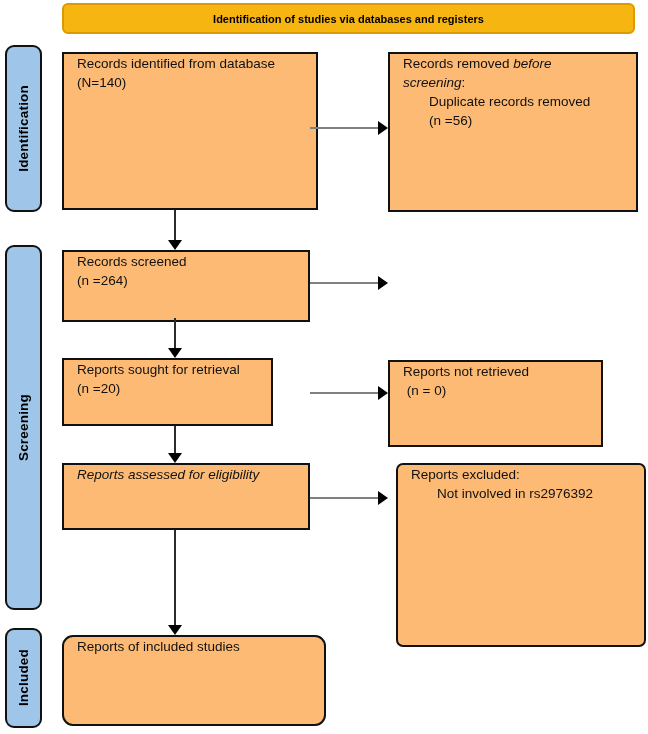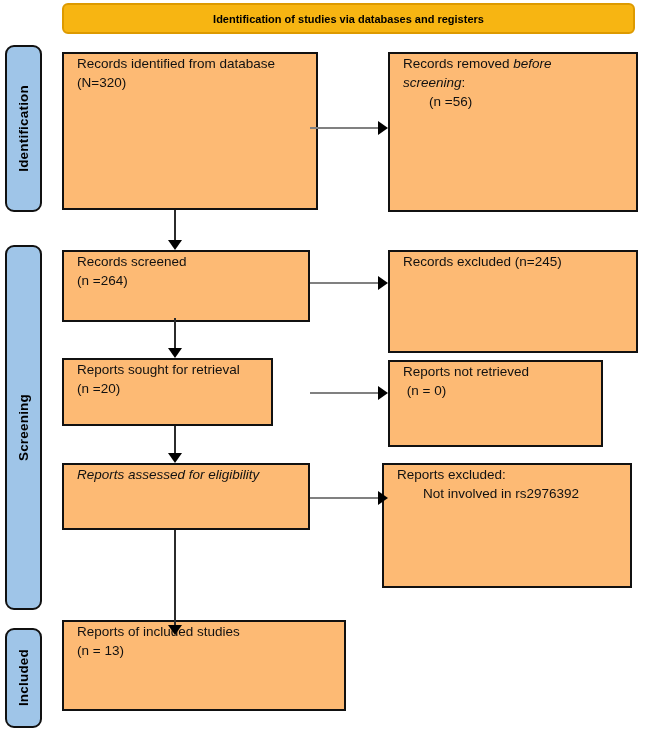--- a/index.html
+++ b/index.html
@@ -44,27 +44,27 @@
   }
   .btext { padding-left:13px; padding-right:8px; font-size:13.5px; line-height:19px; color:#111; }
   .btext div { white-space:pre-wrap; }
   .indent { padding-left:26px; }
 
   
   #b-identified { left:62px; top:52px;  width:256px; height:158px; }
   #b-screened   { left:62px; top:250px; width:248px; height:72px; }
   #b-sought     { left:62px; top:358px; width:211px; height:68px; }
   #b-assessed   { left:62px; top:463px; width:248px; height:67px;font-style:italic; }
-  #b-included   { left:62px; top:620px; width:284px; height:91px; }
+  #b-included   { left:62px; top:635px; width:264px; height:91px;border-radius:11px; }
 
   
   #b-removed       { left:388px; top:52px;  width:250px; height:160px; }
   #b-excluded-rec  { left:388px; top:250px; width:250px; height:103px; }
   #b-notretrieved  { left:388px; top:360px; width:215px; height:87px; }
-  #b-excluded-rep  { left:382px; top:463px; width:250px; height:125px; }
+  #b-excluded-rep  { left:396px; top:463px; width:250px; height:184px;border-radius:7px; }
 
   
   .varrow {
     position:absolute; width:0;
     border-left:2px solid var(--arrow-vertical,#2B2B2B);
   }
   .varrow::after {
     content:""; position:absolute; bottom:-10px; left:-8px;
     border:7px solid transparent; border-bottom:0;
     border-top:10px solid var(--arrowhead,#000);
@@ -103,21 +103,21 @@
   <div class="stage" id="stage-screening">
     <span class="vtext">Screening</span>
   </div>
   <div class="stage" id="stage-included">
     <span class="vtext">Included</span>
   </div>
 
   <div class="fbox" id="b-identified">
     <div class="btext">
       <div>Records identified from database</div>
-      <div>(N=320)</div>
+      <div>(N=140)</div>
     </div>
   </div>
 
   <div class="fbox" id="b-screened">
     <div class="btext">
       <div>Records screened</div>
       <div>(n =264)</div>
     </div>
   </div>
 
@@ -130,37 +130,32 @@
 
   <div class="fbox" id="b-assessed">
     <div class="btext">
       <div>Reports assessed for eligibility</div>
     </div>
   </div>
 
   <div class="fbox" id="b-included">
     <div class="btext">
       <div>Reports of included studies</div>
-      <div>(n = 13)</div>
     </div>
   </div>
 
   <div class="fbox" id="b-removed">
     <div class="btext">
       <div><span>Records removed </span><i>before</i></div>
       <div><i>screening</i><span>:</span></div>
+      <div class="indent">Duplicate records removed</div>
       <div class="indent">(n =56)</div>
     </div>
   </div>
 
-  <div class="fbox" id="b-excluded-rec">
-    <div class="btext">
-      <div>Records excluded (n=245)</div>
-    </div>
-  </div>
 
   <div class="fbox" id="b-notretrieved">
     <div class="btext">
       <div>Reports not retrieved</div>
       <div> (n = 0)</div>
     </div>
   </div>
 
   <div class="fbox" id="b-excluded-rep">
     <div class="btext">

